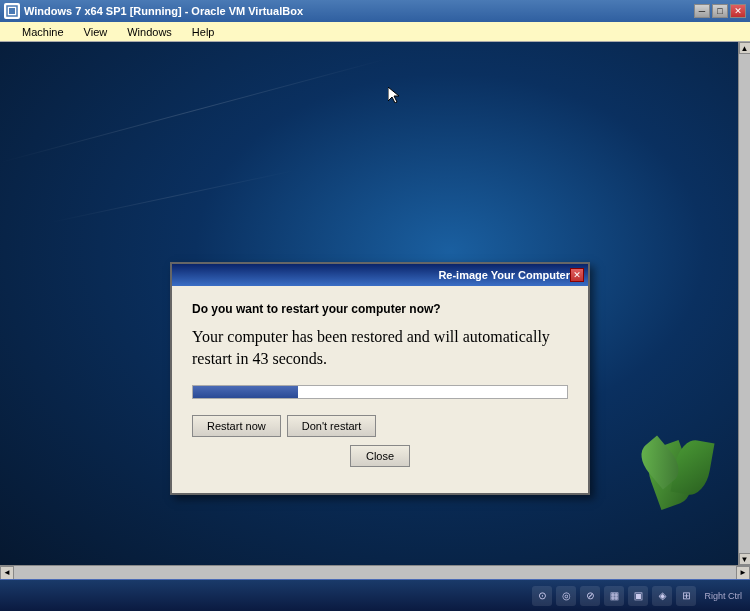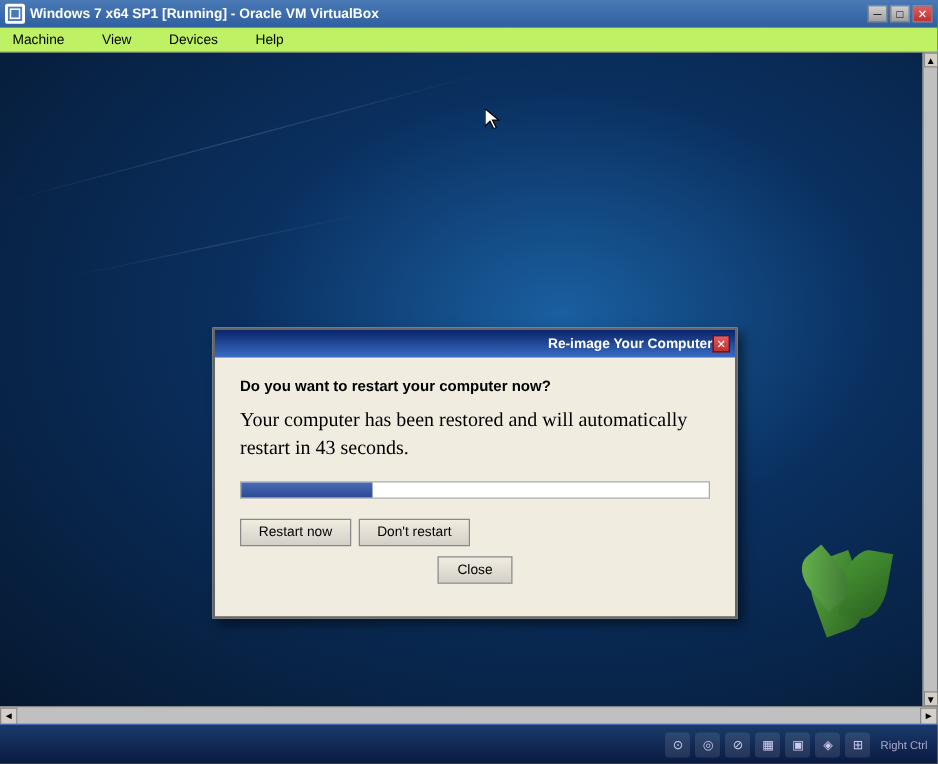--- a/index.html
+++ b/index.html
@@ -67,25 +67,25 @@
     }
 
     .title-btn.close-btn {
       background: linear-gradient(to bottom, #e06060, #c03030);
       color: white;
     }
 
     
     #menu-bar {
       height: 20px;
-      background: #bef264;
-      display: flex;
-      align-items: center;
-      padding: 0 4px;
-      gap: 18px;
+      background: #fef9c3;
+      display: flex;
+      align-items: center;
+      padding: 0 16px;
+      gap: 8px;
       flex-shrink: 0;
       border-bottom: 1px solid #aaa;
     }
 
     .menu-item {
       padding: 2px 6px;
       font-size: 11px;
       color: #000;
       cursor: pointer;
     }
@@ -384,21 +384,21 @@
     <div id="title-buttons">
       <div class="title-btn">─</div>
       <div class="title-btn">□</div>
       <div class="title-btn close-btn">✕</div>
     </div>
   </div>
 
   <div id="menu-bar">
     <div class="menu-item">Machine</div>
     <div class="menu-item">View</div>
-    <div class="menu-item">Devices</div>
+    <div class="menu-item">Windows</div>
     <div class="menu-item">Help</div>
   </div>
 
   <div id="vm-display">
     <div id="desktop-bg">
 
       <div class="streak streak1"></div>
       <div class="streak streak2"></div>
 
       <div class="plant">

